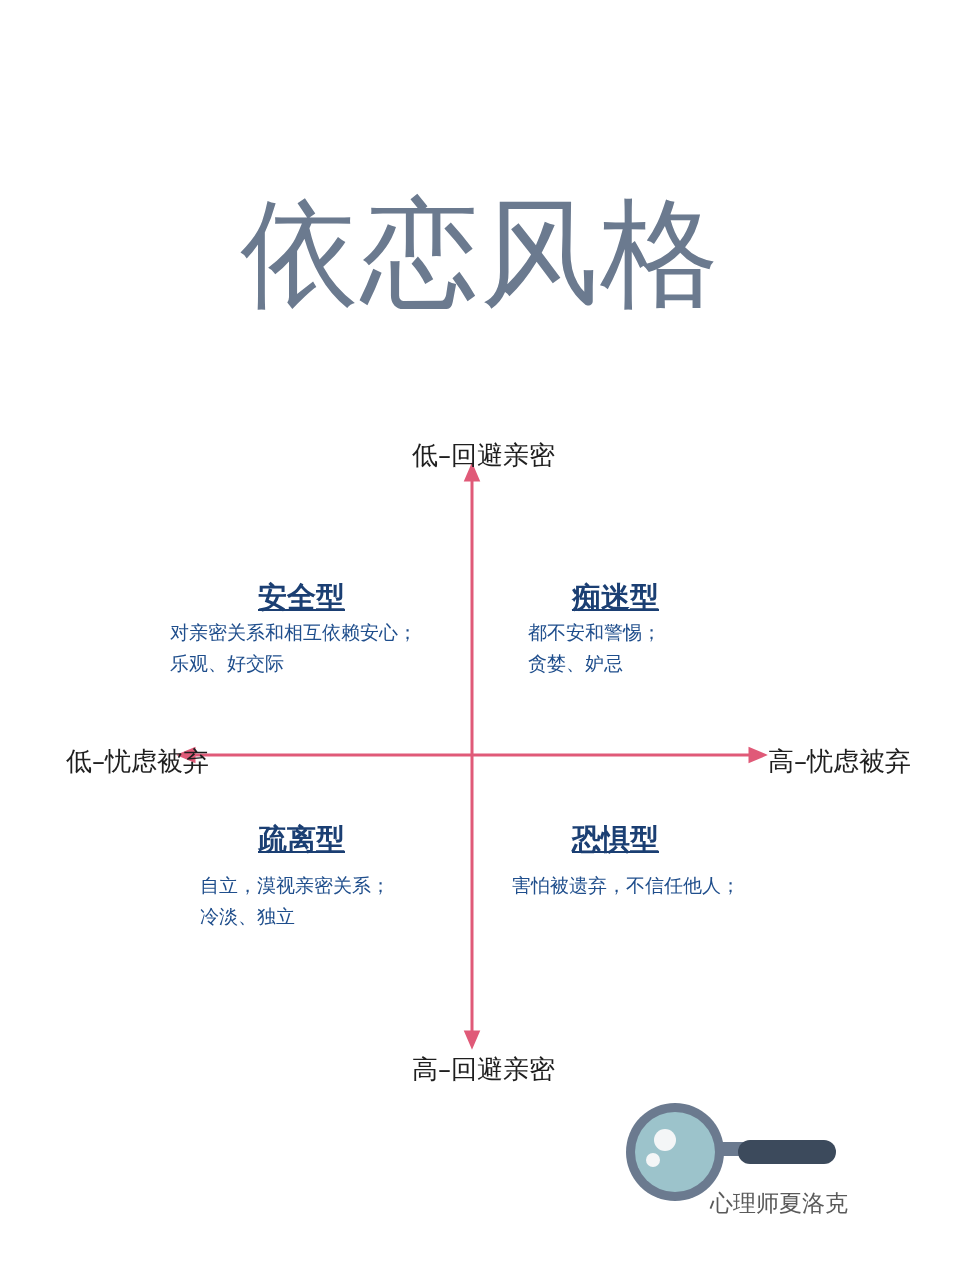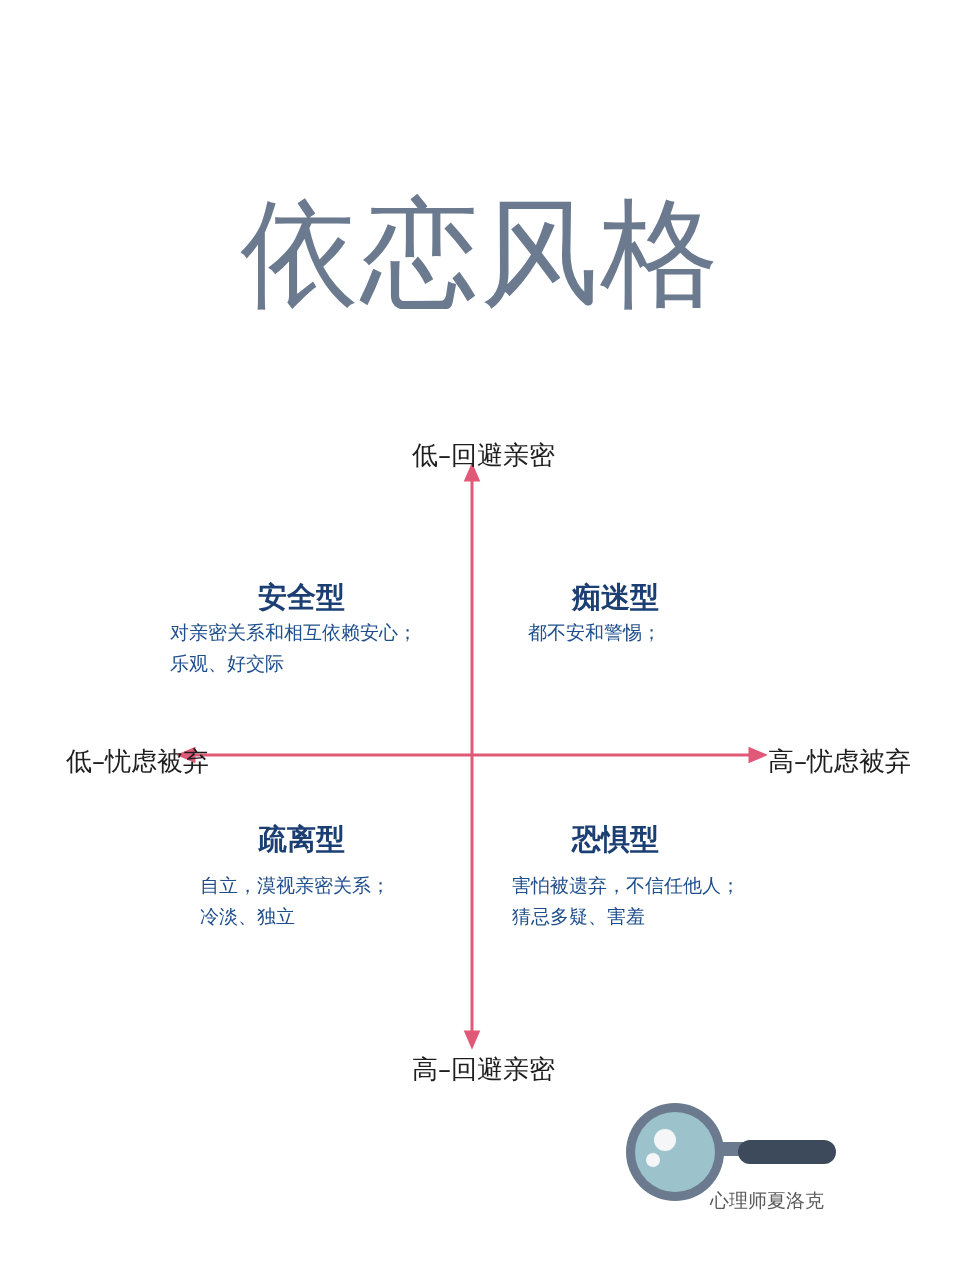--- a/index.html
+++ b/index.html
@@ -1,25 +1,25 @@
 <!DOCTYPE html>
 <html><head>
 <meta charset="utf-8">
 <style>
   html, body { margin:0; padding:0; background:#ffffff; }
   body { width:961px; height:1280px; position:relative; overflow:hidden;
          font-family:"DejaVu Sans","Liberation Sans",sans-serif; }
   .title { position:absolute; left:0; width:961px; top:178px; text-align:center;
            font-size:118px; color:#6b7a8f; letter-spacing:2px; line-height:150px; }
   .axis-label { position:absolute; font-size:26px; color:#1f1f1f; white-space:nowrap; }
-  .quad-title { position:absolute; font-size:29px; font-weight:bold; color:#1b3f73; white-space:nowrap; }
+  .quad-title { position:absolute; font-size:29px; font-weight:bold; color:#1b3f73; white-space:nowrap;text-decoration:underline; }
   .quad-text { position:absolute; font-size:19px; color:#1f4e8c; line-height:31px; white-space:nowrap; }
   .quad-text div { height:31px; }
   svg.axes { position:absolute; left:0; top:0; }
-  .brand { position:absolute; left:710px; top:1188px; font-size:19px; color:#5a5a5a; white-space:nowrap; }
+  .brand { position:absolute; left:710px; top:1188px; font-size:23px; color:#5a5a5a; white-space:nowrap; }
 </style>
 </head>
 <body>
 
 <div class="title">依恋风格</div>
 
 <svg class="axes" width="961" height="1280">
   <g stroke="#e05a78" stroke-width="3" fill="#e05a78">
     <line x1="472" y1="478" x2="472" y2="1034"></line>
     <polygon points="472,466 466,480 478,480"></polygon>
@@ -37,32 +37,32 @@
 
 <div class="quad-title" style="left:258px; top:578px;">安全型</div>
 <div class="quad-text" style="left:170px; top:617px;">
   <div>对亲密关系和相互依赖安心；</div>
   <div>乐观、好交际</div>
 </div>
 
 <div class="quad-title" style="left:572px; top:578px;">痴迷型</div>
 <div class="quad-text" style="left:528px; top:617px;">
   <div>都不安和警惕；</div>
+  <div>贪婪、妒忌</div>
 </div>
 
 <div class="quad-title" style="left:258px; top:820px;text-align:center;">疏离型</div>
 <div class="quad-text" style="left:200px; top:870px;">
   <div>自立，漠视亲密关系；</div>
   <div>冷淡、独立</div>
 </div>
 
 <div class="quad-title" style="left:572px; top:820px;">恐惧型</div>
 <div class="quad-text" style="left:512px; top:870px;">
   <div>害怕被遗弃，不信任他人；</div>
-  <div>猜忌多疑、害羞</div>
 </div>
 
 <svg style="position:absolute; left:620px; top:1100px;" width="230" height="110">
   <rect x="100" y="42" width="30" height="14" fill="#6b7a8f"></rect>
   <rect x="118" y="40" width="98" height="24" rx="12" fill="#3c4a5c"></rect>
   <circle cx="55" cy="52" r="49" fill="#6b7a8f"></circle>
   <circle cx="55" cy="52" r="40" fill="#9cc3cb"></circle>
   <circle cx="45" cy="40" r="11" fill="#f4f6f7"></circle>
   <circle cx="33" cy="60" r="7" fill="#f4f6f7"></circle>
 </svg>

